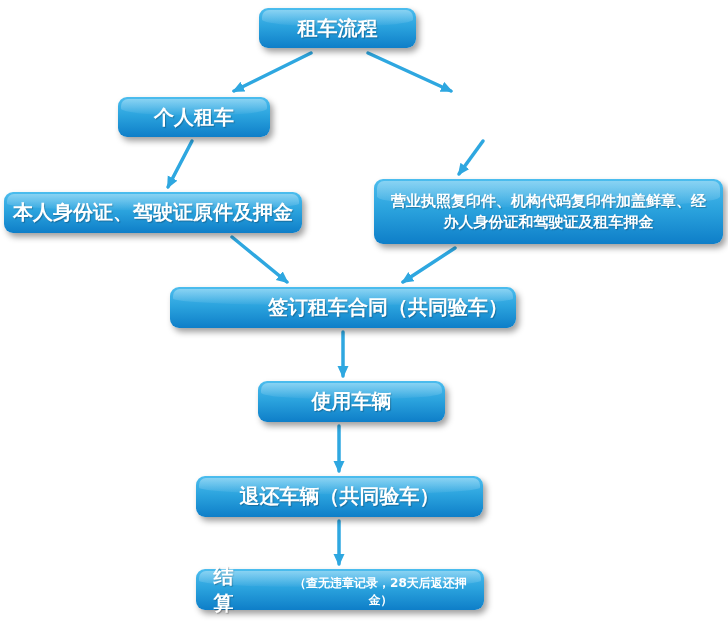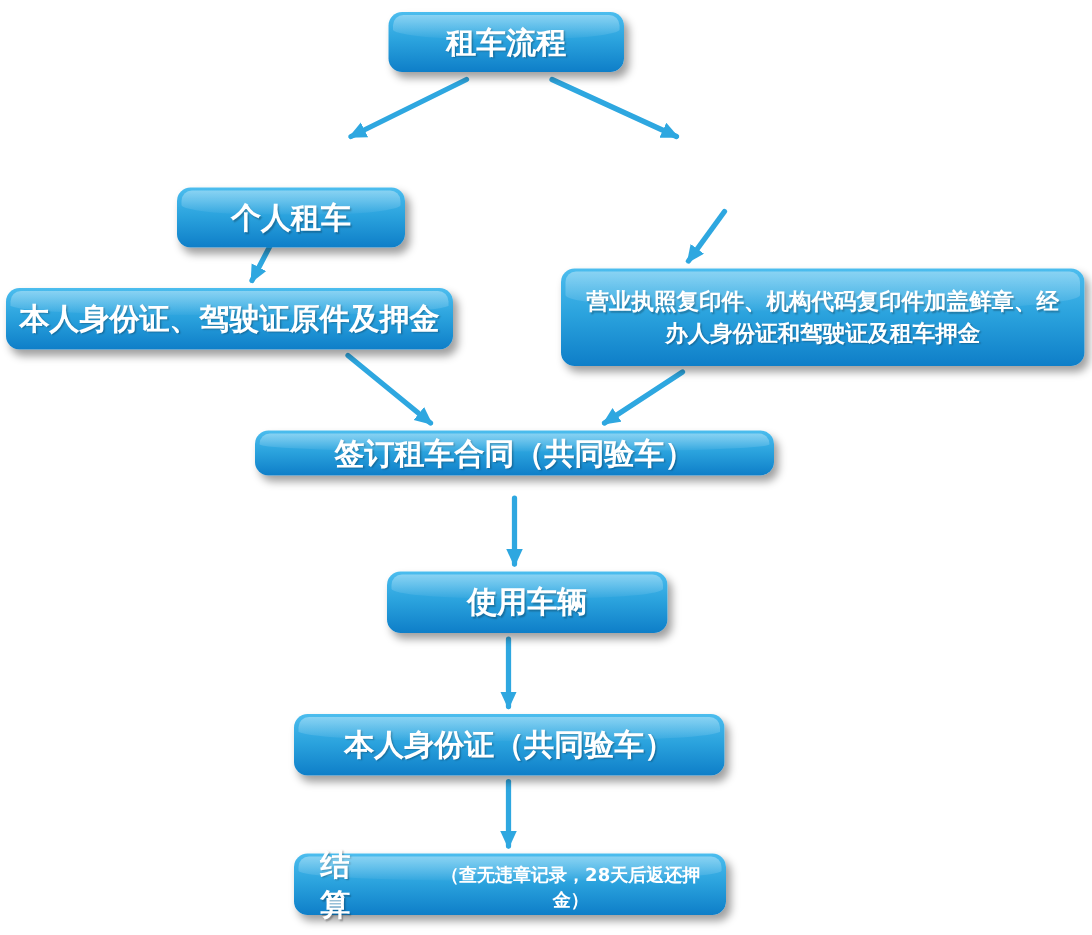--- a/index.html
+++ b/index.html
@@ -51,25 +51,25 @@
   .node::before{
     content:"";
     position:absolute;
     left:3px;right:3px;top:2px;
     height:40%;
     border-radius:7px 7px 40% 40%;
     background:linear-gradient(180deg, rgba(255,255,255,0.35), rgba(255,255,255,0.03));
     pointer-events:none;
   }
   .n-start      {left:259px; top:8px;   width:157px; height:40px; font-size:20px;}
-  .n-personal   {left:118px; top:97px;  width:152px; height:40px; font-size:20px;margin-top:28px;}
+  .n-personal   {left:118px; top:97px;  width:152px; height:40px; font-size:20px;}
   .n-enterprise {left:404px; top:97px;  width:156px; height:40px; font-size:20px;}
   .n-personal-req{left:4px;  top:192px; width:298px; height:41px; font-size:20px;}
   .n-enterprise-req{left:374px; top:179px; width:349px; height:65px; font-size:15px; padding:4px 12px;}
-  .n-contract   {left:170px; top:287px; width:346px; height:30px; font-size:20px;}
+  .n-contract   {left:170px; top:287px; width:346px; height:41px; font-size:20px;justify-content:flex-end;}
   .n-use        {left:258px; top:381px; width:187px; height:41px; font-size:20px;}
   .n-return     {left:196px; top:476px; width:287px; height:41px; font-size:20px;}
   .n-settle     {left:196px; top:569px; width:288px; height:41px; font-size:20px;gap:40px;}
   .settle-note{
     font-size:12px;
     font-weight:bold;
     margin-left:2px;
     position:relative;
     top:2px;
     text-shadow:none;
@@ -117,21 +117,21 @@
 
   <div class="node n-contract">
     <span>签订租车合同（共同验车）</span>
   </div>
 
   <div class="node n-use">
     <span>使用车辆</span>
   </div>
 
   <div class="node n-return">
-    <span>本人身份证（共同验车）</span>
+    <span>退还车辆（共同验车）</span>
   </div>
 
   <div class="node n-settle">
     <span>结算</span>
       <span class="settle-note">（查无违章记录，28天后返还押金）</span>
   </div>
 
 </div>
 
 </body></html>

